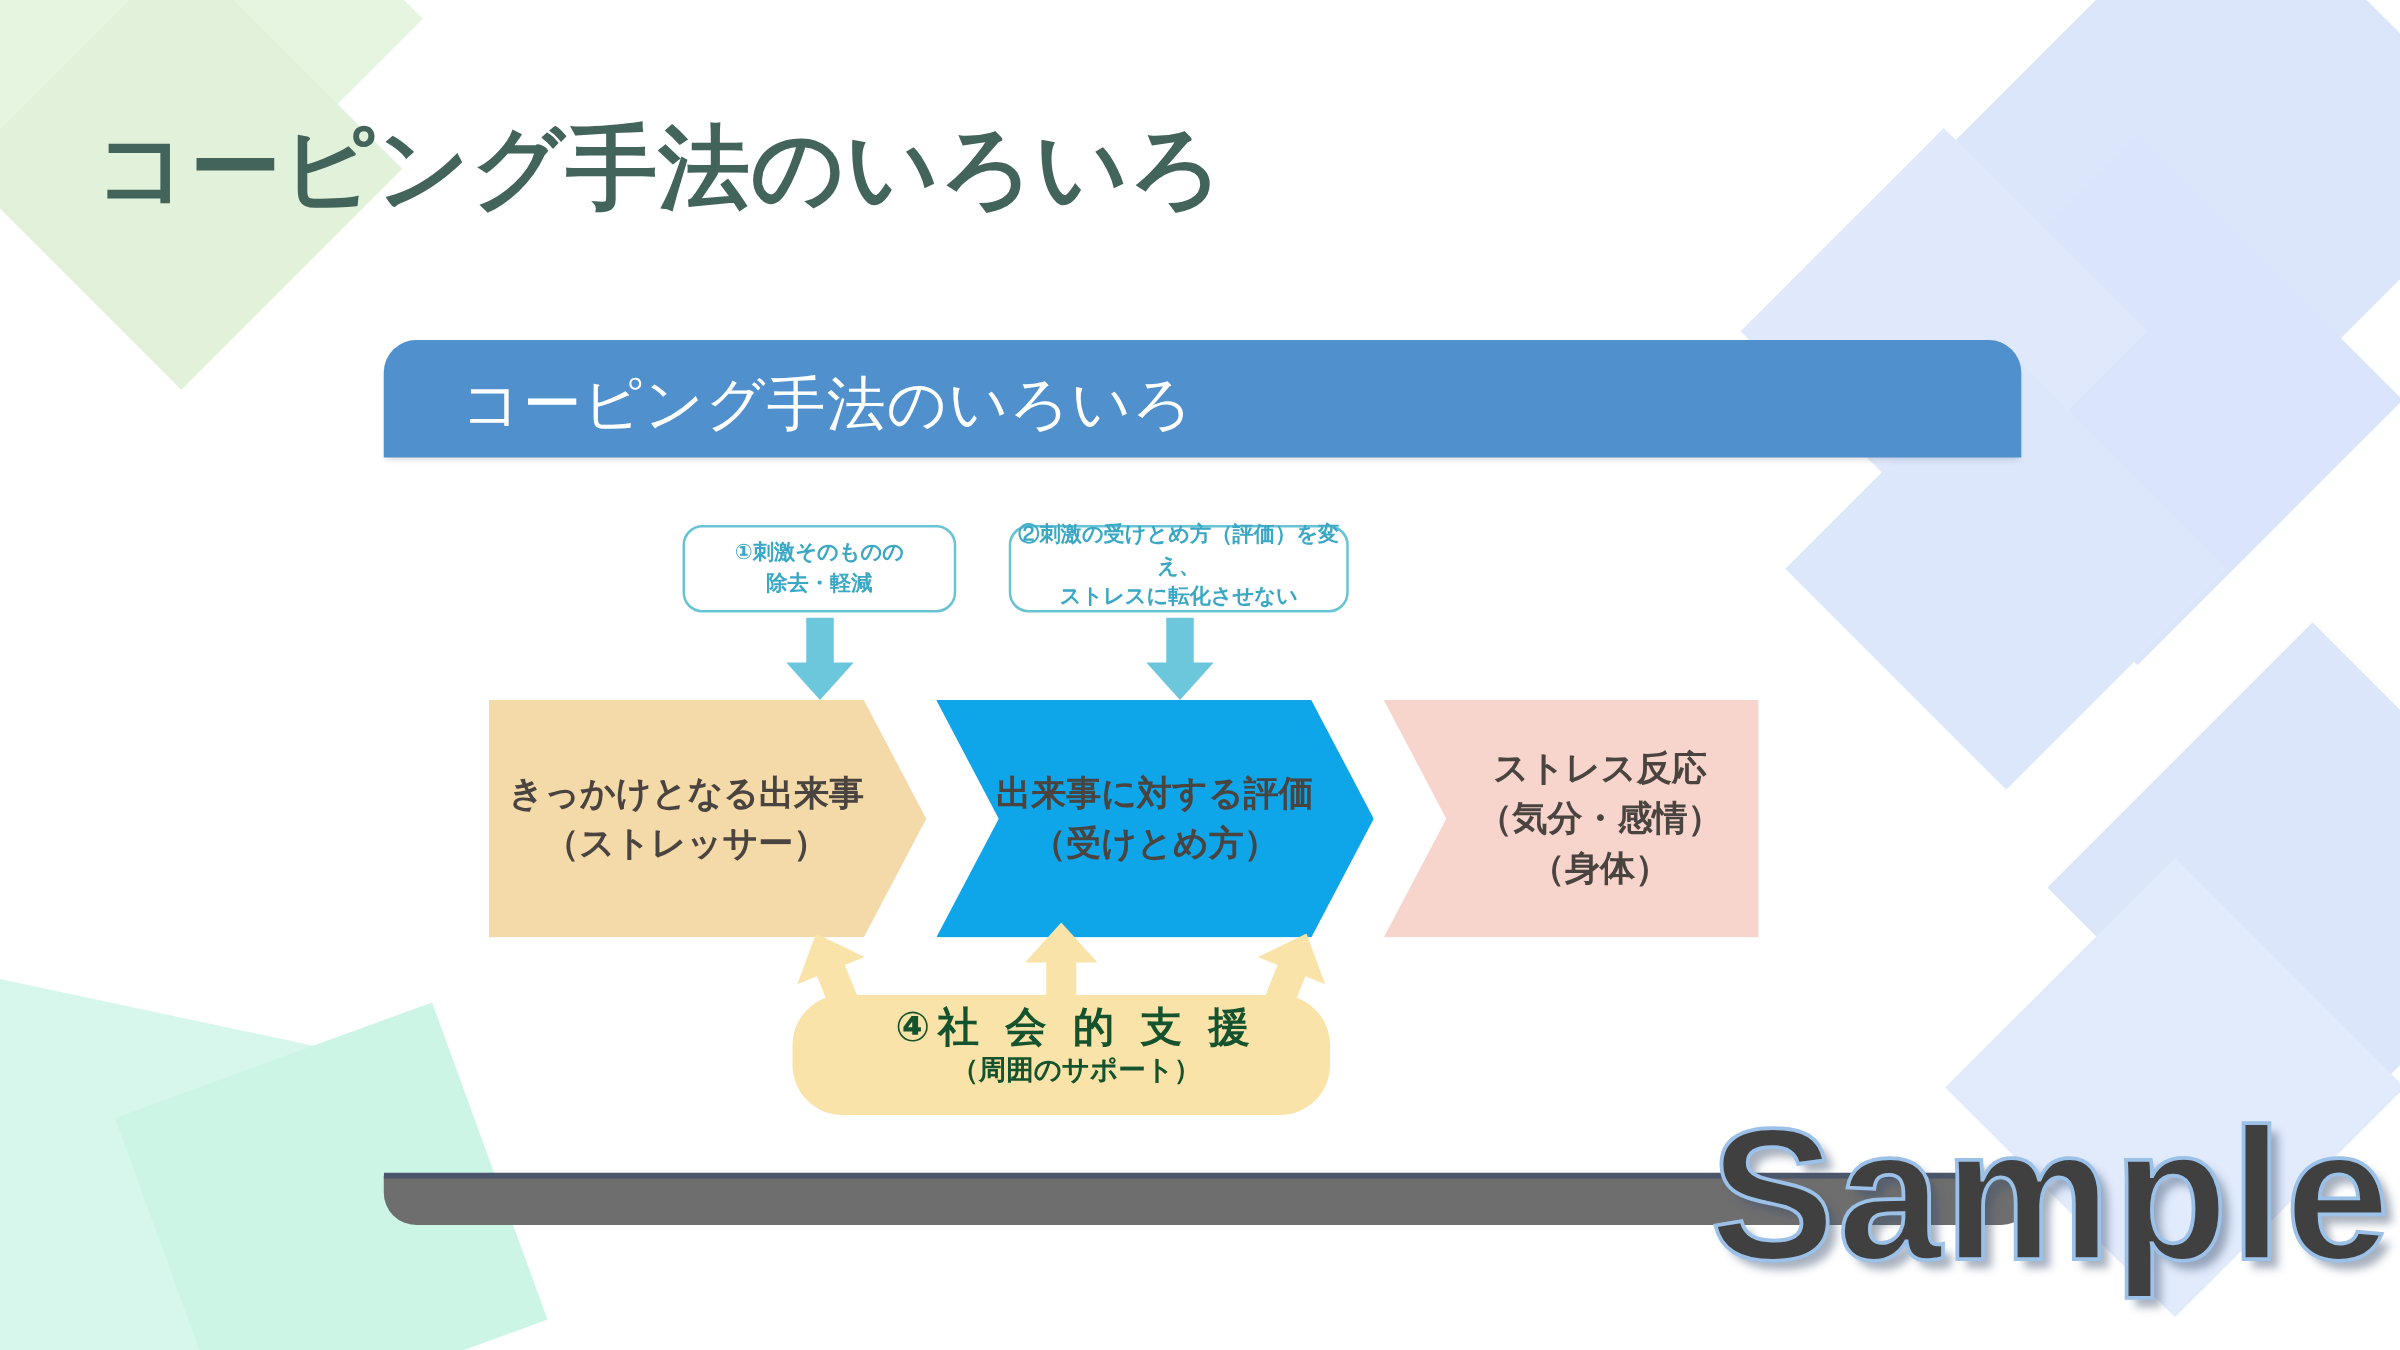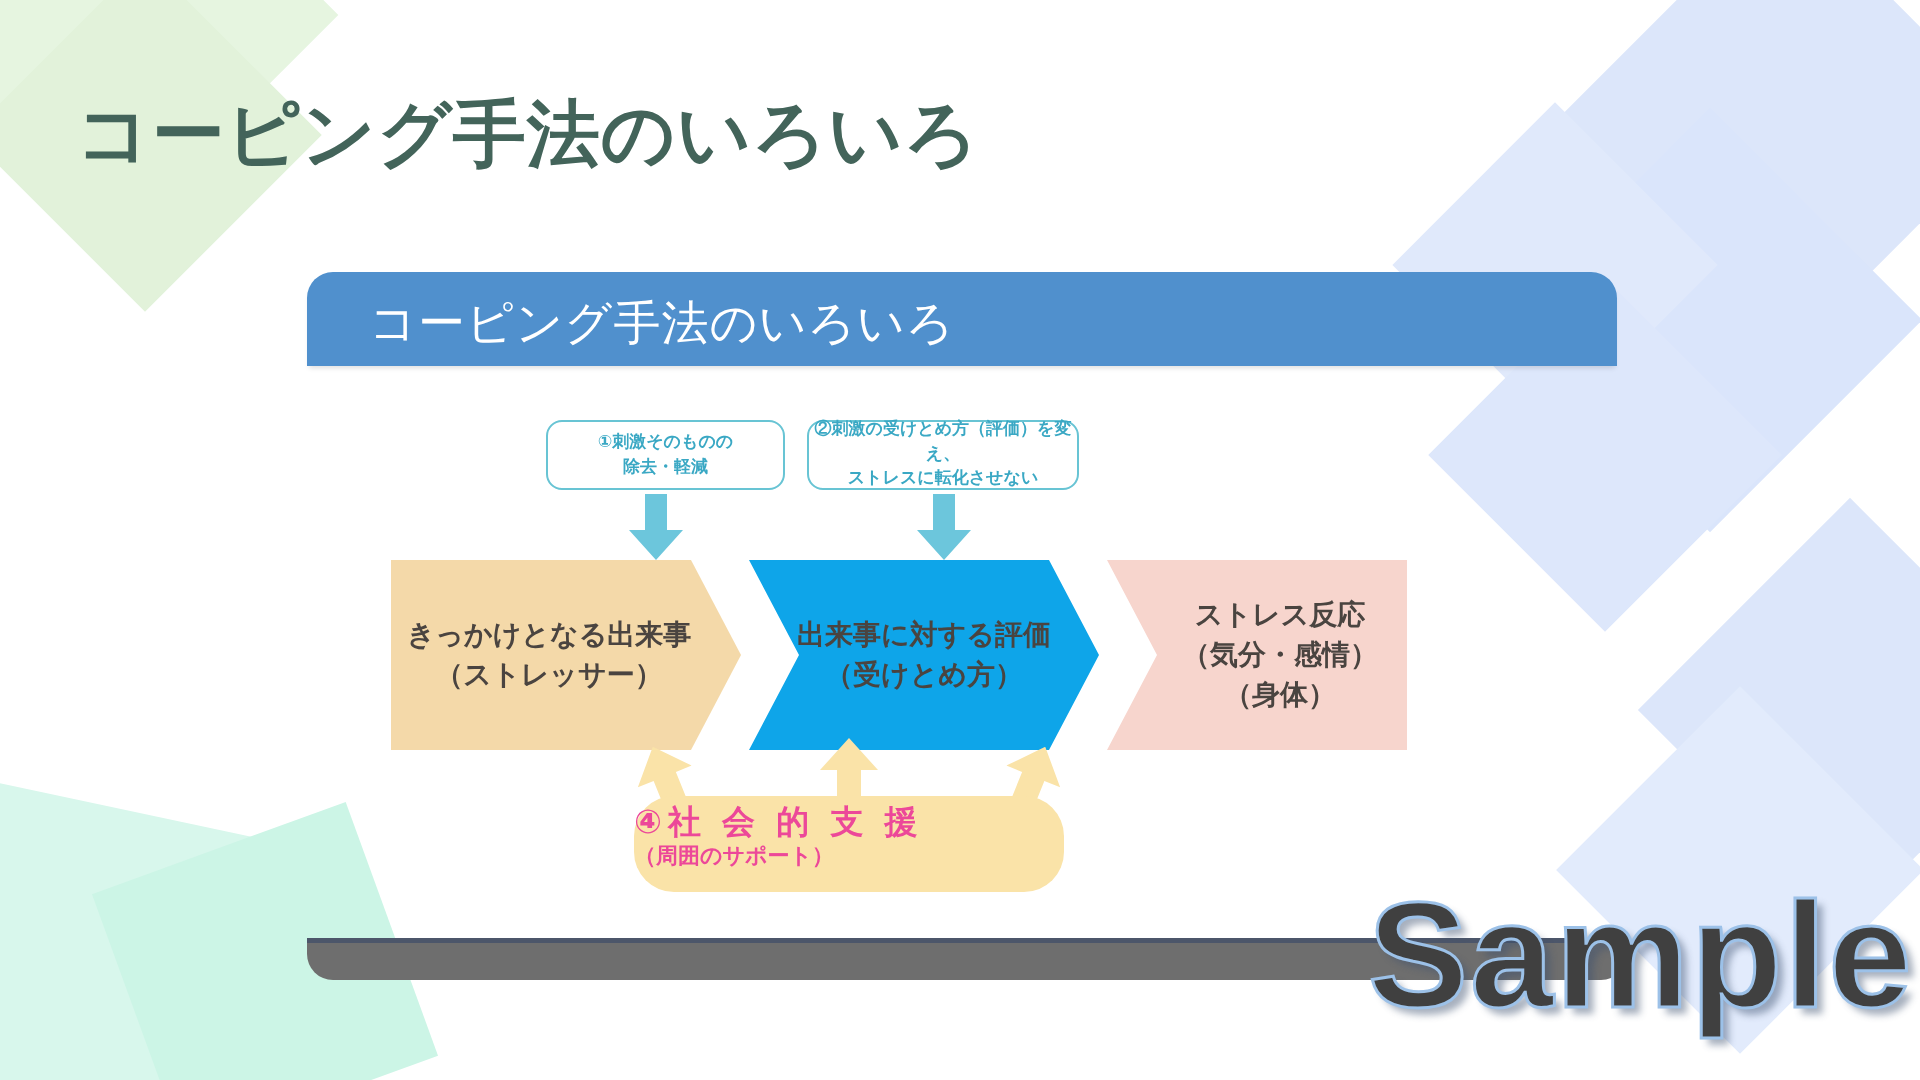--- a/index.html
+++ b/index.html
@@ -108,21 +108,21 @@
     color: #3aa8c4;
     font-weight: bold;
     font-size: 17px;
     line-height: 1.45;
     text-align: center;
     display: flex;
     align-items: center;
     justify-content: center;
     box-sizing: border-box;
   }
-  #callout-1 { left: 239px; top: 148px; width: 239px; height: 70px; }
+  #callout-1 { left: 239px; top: 148px; width: 219px; height: 70px; }
   #callout-2 { left: 500px; top: 148px; width: 272px; height: 70px; font-family: Liberation Mono, monospace; }
 
   
   .down-arrow {
     position: absolute;
     width: 54px;
     height: 66px;
   }
   #down-arrow-1 { left: 322px; top: 222px; }
   #down-arrow-2 { left: 610px; top: 222px; }
@@ -190,24 +190,25 @@
     position: absolute;
     width: 58px;
     height: 76px;
   }
   #up-arrow-left   { left: 4px;   top: 2px; transform: rotate(-22deg); }
   #up-arrow-center { left: 186px; top: -4px; }
   #up-arrow-right  { left: 368px; top: 2px; transform: rotate(22deg); }
 
   #support-text {
     position: absolute;
-    left: 0;
+    left: 12px;
     top: 62px;
     width: 430px;
-    color: #ec4899;
+    text-align: center;
+    color: #14532d;
   }
   #support-title {
     font-size: 33px;
     font-weight: bold;
     letter-spacing: 6px;
     line-height: 1.1;
   }
   #support-sub {
     font-size: 22px;
     font-weight: bold;

